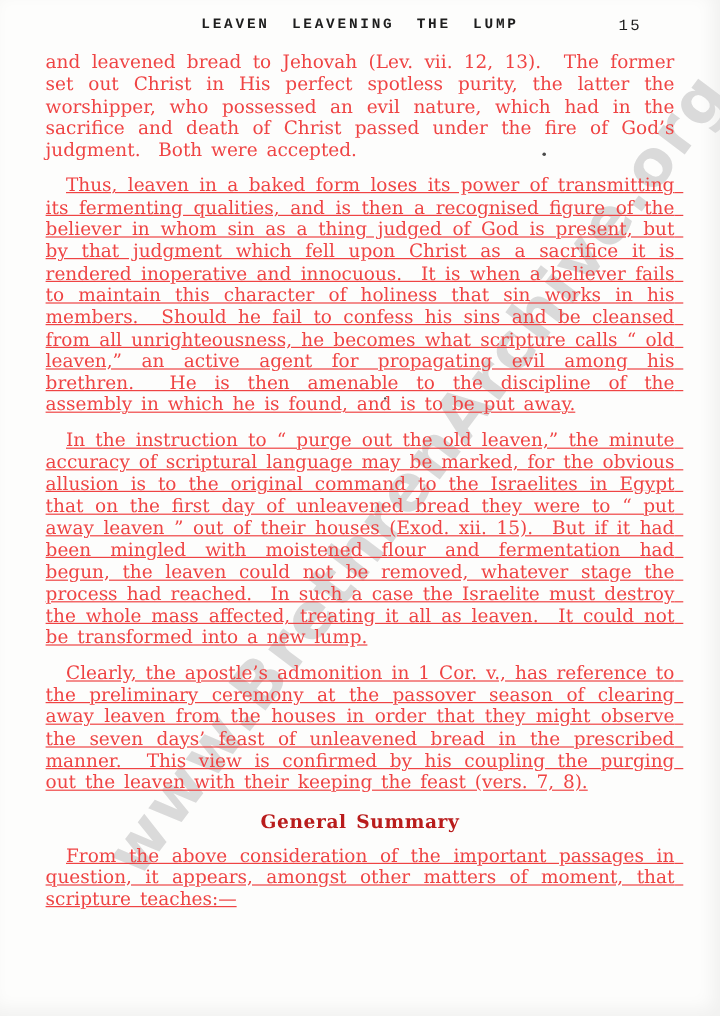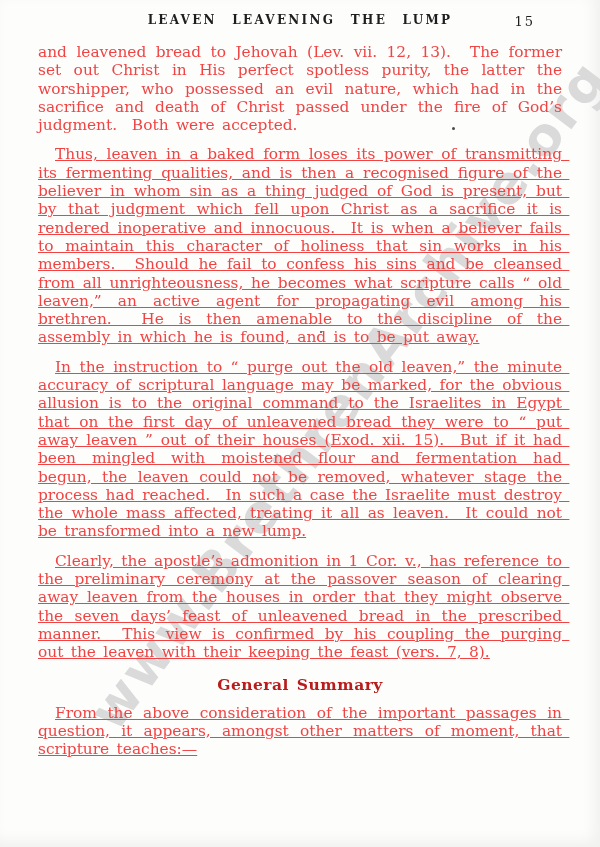--- a/index.html
+++ b/index.html
@@ -40,20 +40,21 @@
   .running-header {
     position: relative;
     height: 18px;
     text-align: center;
     font-size: 12px;
     font-weight: bold;
     letter-spacing: 2.3px;
     word-spacing: 9px;
     color: #1e1e1e;
     margin-bottom: 12px;
+    font-family: Liberation Mono, monospace;
   }
   .running-header .header-title {
     display: inline-block;
   }
   .page-number {
     position: absolute;
     right: 27px;
     top: 1px;
     font-size: 13px;
     font-weight: normal;

